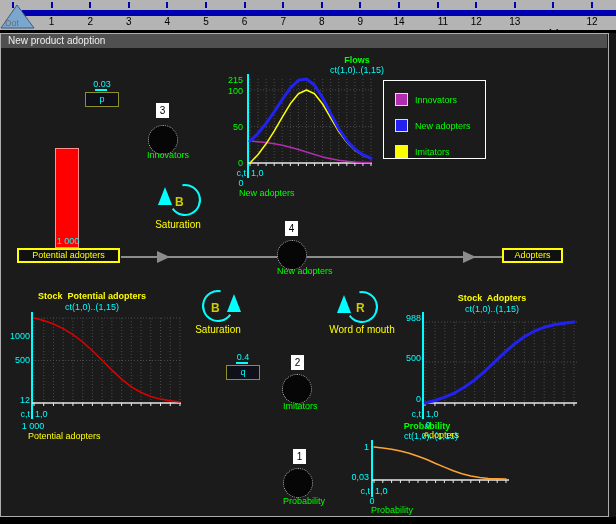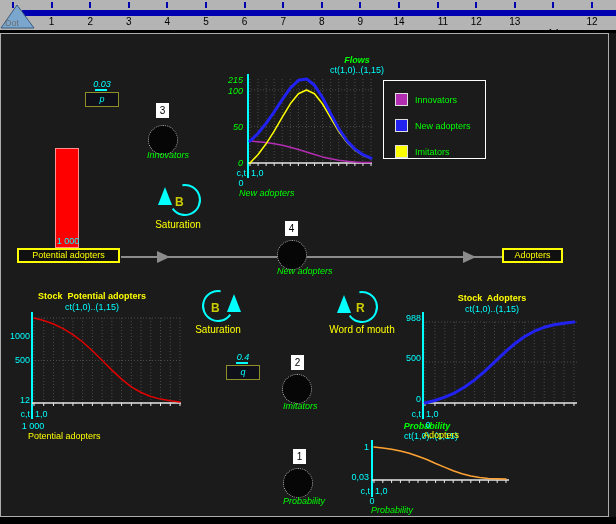--- a/index.html
+++ b/index.html
@@ -12,25 +12,25 @@
   .ruler-tick { position:absolute; top:2px; width:2px; height:6px; background:#0000b0; }
   .ruler-num { position:absolute; top:16px; width:18px; text-align:center; font-size:10px; color:#000; }
   .ruler-triangle { position:absolute; left:0; top:0; }
 
   
   .frame { position:absolute; left:0; top:33px; width:609px; height:484px; border:1px solid #adadad; background:#1b1b1b; }
   .right-strip { position:absolute; left:609px; top:33px; width:7px; height:484px; background:#161616; }
   .titlebar { position:absolute; left:1px; top:34px; width:606px; height:14px; background:#505050; color:#f0f0f0; font-size:10px; line-height:14px; padding-left:7px; }
 
   .t { position:absolute; font-size:9px; line-height:10px; white-space:pre; }
-  .cyan { color:#00ffff; } .green { color:#00ff00;font-style:italic; } .yellow { color:#ffff00; }
+  .cyan { color:#00ffff; } .green { color:#00ff00; } .yellow { color:#ffff00; }
   .bold { font-weight:bold; } .ctr { text-align:center; } .rt { text-align:right; }
 
   
-  .param { position:absolute; width:34px;font-style:italic; }
+  .param { position:absolute; width:34px; }
   .param-value { color:#00ffff; font-size:9px; text-align:center; height:10px; }
   .param-dash { width:12px; height:2px; background:#00ffff; margin-left:10px; }
   .param-box { margin-top:1px; height:15px; border:1px solid #8f8f2a; background:#10101a; color:#00ffff; font-size:9px; text-align:center; line-height:13px; }
 
   .badge { position:absolute; width:13px; height:15px; background:#fff; color:#000; font-size:10px; text-align:center; line-height:15px; }
   .node { position:absolute; width:30px; height:30px; border-radius:50%; background:#060606; border:1px dotted #b5b5b5; }
 
   .stockbox { position:absolute; height:15px; border:2px solid #ffff00; background:#101010; color:#ffff00; font-size:9px; text-align:center; line-height:11px; }
   .redbar { position:absolute; left:55px; top:148px; width:24px; height:100px; background:#ff0000; border:1px solid #ff9090; }
 
@@ -86,20 +86,21 @@
         <div class="ruler-num" style="left: 583px;">12</div>
       </div>
     <svg class="ruler-triangle" width="36" height="30">
       <polygon points="17,5 1,28 34,28" fill="#7ba7cf" stroke="#3b5b7d" stroke-width="1"></polygon>
       <text x="5" y="26" font-size="9" fill="#6e6e6e">Dot</text>
     </svg>
   </div>
 
   <div class="frame"></div>
   <div class="right-strip"></div>
+  <div class="titlebar">New product adoption</div>
 
   <div class="param" style="left:85px; top:79px;">
     <div class="param-value">0.03</div>
     <div class="param-dash"></div>
     <div class="param-box">p</div>
   </div>
 
   <div class="param" style="left:226px; top:352px;">
     <div class="param-value">0.4</div>
     <div class="param-dash"></div>

